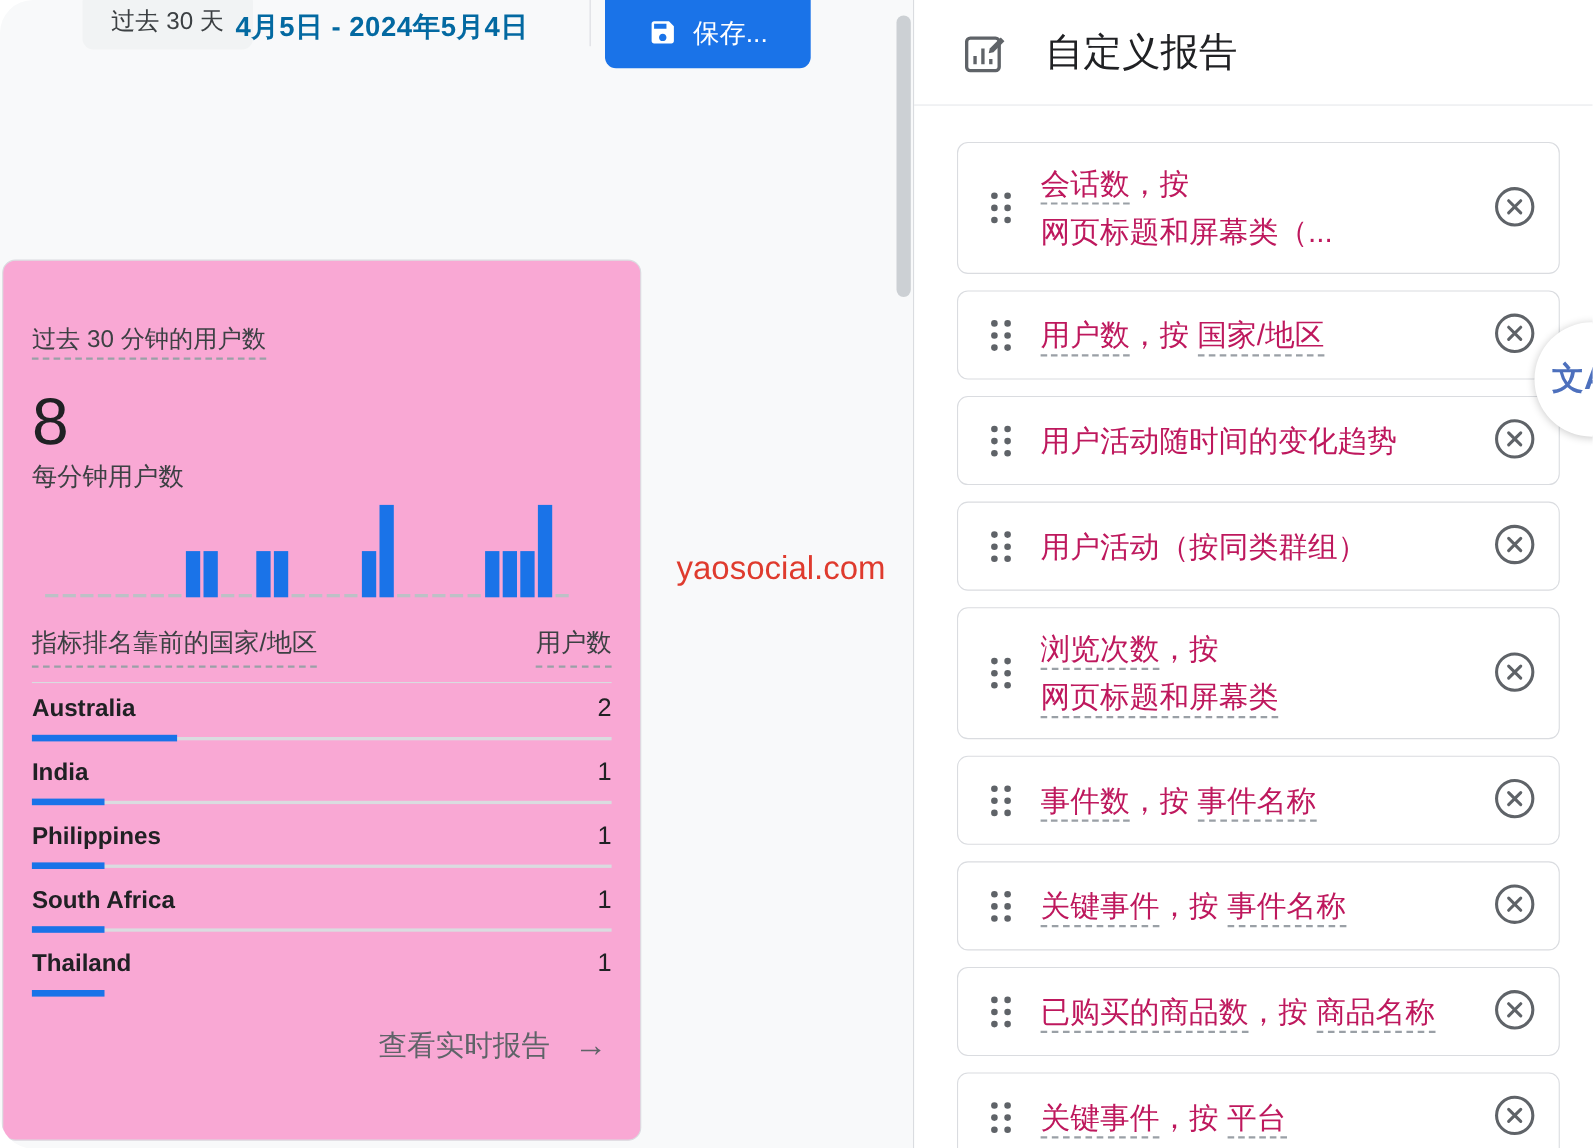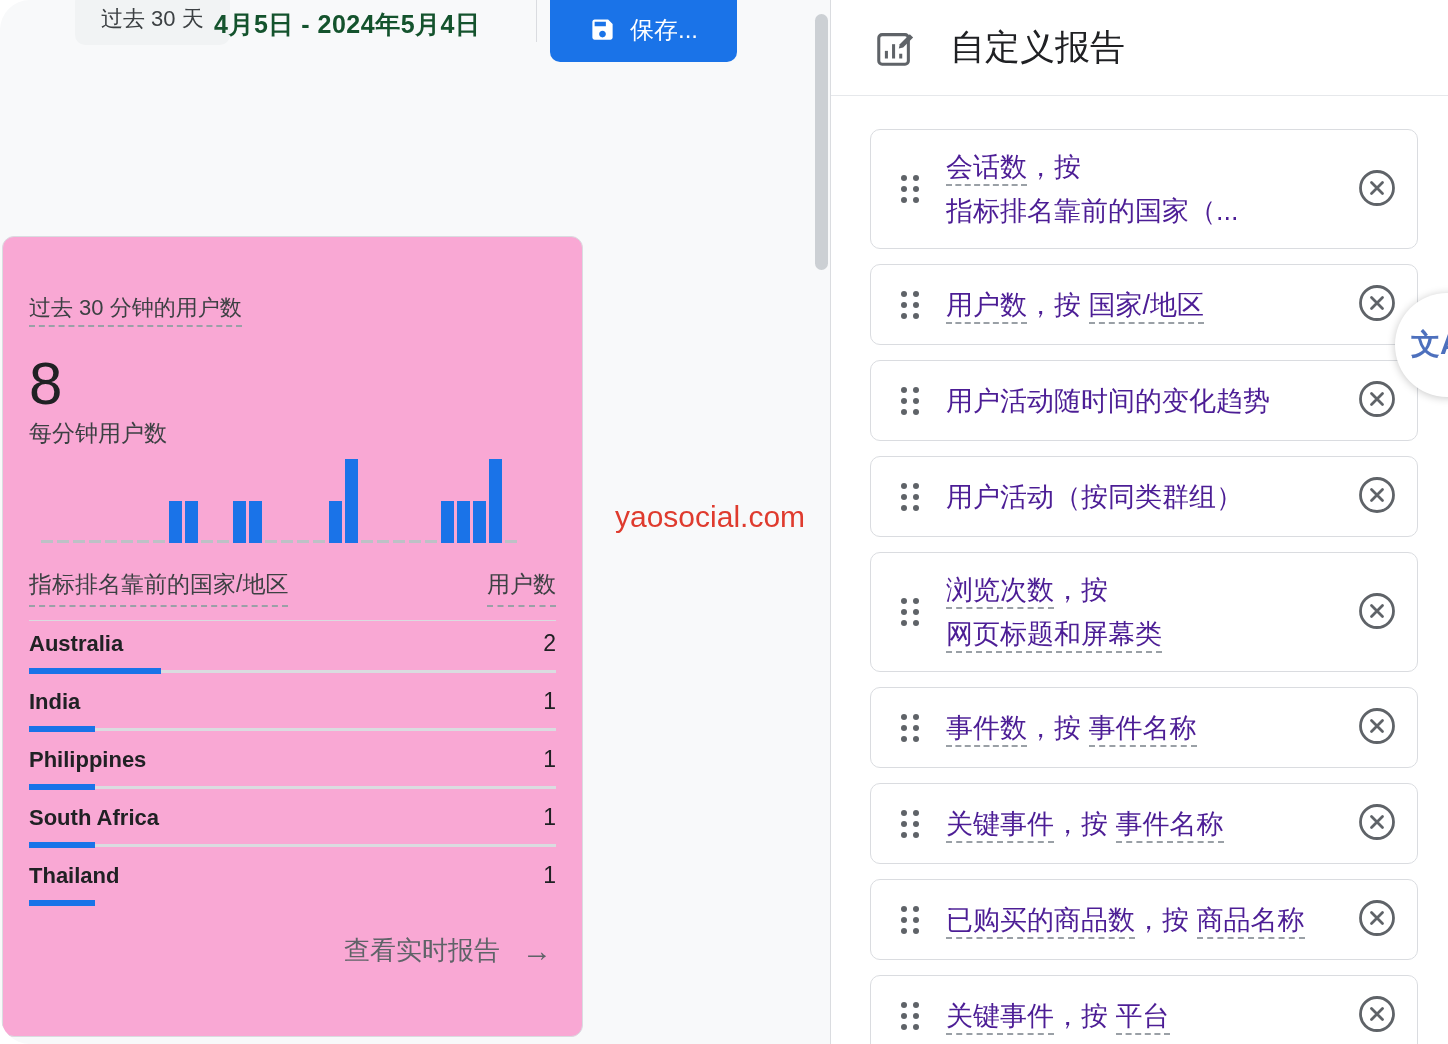--- a/index.html
+++ b/index.html
@@ -2,21 +2,21 @@
 <html><head>
 <meta charset="utf-8">
 <style>
   html,body{margin:0;padding:0;background:#fff;}
   .screen{position:relative;width:1448px;height:1044px;overflow:hidden;
           font-family:"Liberation Sans","DejaVu Sans",sans-serif;color:#202124;background:#fff;border-radius:30px;}
   
   .main-area{position:absolute;left:0;top:0;width:830px;height:1044px;background:#f8f9fa;}
   .chip{position:absolute;left:75px;top:-8px;height:53px;padding:0 26px;background:#f1f3f4;
         border-radius:10px;font-size:22px;color:#3c4043;display:flex;align-items:center;cursor:pointer;}
-  .date{position:absolute;left:214px;top:8px;font-size:25px;font-weight:600;color:#14532d;letter-spacing:.5px;}
+  .date{position:absolute;left:214px;top:8px;font-size:25px;font-weight:600;color:#0369a1;letter-spacing:.5px;}
   .topbar-divider{position:absolute;left:536px;top:0;width:1px;height:42px;background:#dadce0;}
   .save-btn{position:absolute;left:550px;top:-10px;width:187px;height:72px;background:#1a73e8;border:none;
             border-radius:10px;color:#fff;font-size:24px;display:flex;align-items:center;justify-content:center;
             gap:14px;padding-top:8px;cursor:pointer;font-family:inherit;}
   .realtime-card{position:absolute;left:2px;top:236px;width:581px;height:801px;background:#f9a8d4;
                  border:1px solid #dadce0;border-radius:12px;padding:56px 26px 0 26px;box-sizing:border-box;}
   .dashed{border-bottom:2px dashed #9aa0a6;padding-bottom:5px;}
   .rt-title{font-size:22px;color:#3c4043;}
   .big-number{font-size:60px;color:#202124;margin-top:26px;}
   .pm-label{font-size:23px;color:#3c4043;}
@@ -44,21 +44,21 @@
               border-left:1px solid #dadce0;box-sizing:border-box;}
   .panel-header{height:95px;border-bottom:1px solid #e6e8eb;display:flex;align-items:center;
                 padding-left:43px;gap:34px;}
   .panel-title{font-size:35px;font-weight:400;color:#202124;margin:0;}
   .cards{padding:33px 30px 0 39px;display:flex;flex-direction:column;gap:15px;}
   .report-card{border:1px solid #dadce0;border-radius:10px;height:81px;display:flex;align-items:center;
                padding:0 18px 0 30px;background:#fff;box-sizing:border-box;}
   .report-card.tall{height:120px;}
   .drag-handle{display:grid;grid-template-columns:repeat(2,6px);grid-auto-rows:6px;gap:5px 6px;cursor:grab;flex:none;}
   .drag-handle i{width:6px;height:6px;border-radius:50%;background:#5f6368;}
-  .card-text{flex:1;margin-left:27px;font-size:27px;color:#4c1d95;line-height:44px;}
+  .card-text{flex:1;margin-left:27px;font-size:27px;color:#be185d;line-height:44px;}
   .card-text .seg-dashed{border-bottom:2px dashed #9aa0a6;padding-bottom:2px;}
   .card-close{background:none;border:none;padding:0;width:44px;height:44px;cursor:pointer;flex:none;}
   
   .translate-bubble{position:absolute;left:1395px;top:293px;width:104px;height:104px;background:#fff;
                     border-radius:50%;box-shadow:0 1px 8px rgba(0,0,0,.22);z-index:5;display:flex;
                     align-items:center;cursor:pointer;}
   .translate-glyph{margin-left:16px;font-size:29px;font-weight:700;color:#4d70bd;}
 </style>
 </head>
 <body>
@@ -261,21 +261,21 @@
           <div class="drag-handle">
             <i></i>
             <i></i>
             <i></i>
             <i></i>
             <i></i>
             <i></i>
           </div>
           <div class="card-text">
             <div><span class="seg-dashed">会话数</span><span>，按</span></div>
-            <div><span>指标排名靠前的国家（...</span></div>
+            <div><span>网页标题和屏幕类（...</span></div>
           </div>
           <button class="card-close"><svg width="40" height="40" viewBox="0 0 40 40">
               <circle cx="20" cy="20" r="16.5" fill="none" stroke="#5f6368" stroke-width="2.8"></circle>
               <path d="M14.5 14.5l11 11M25.5 14.5l-11 11" stroke="#5f6368" stroke-width="2.8" stroke-linecap="round"></path>
             </svg></button>
         </div>
         <div class="report-card">
           <div class="drag-handle">
             <i></i>
             <i></i>

